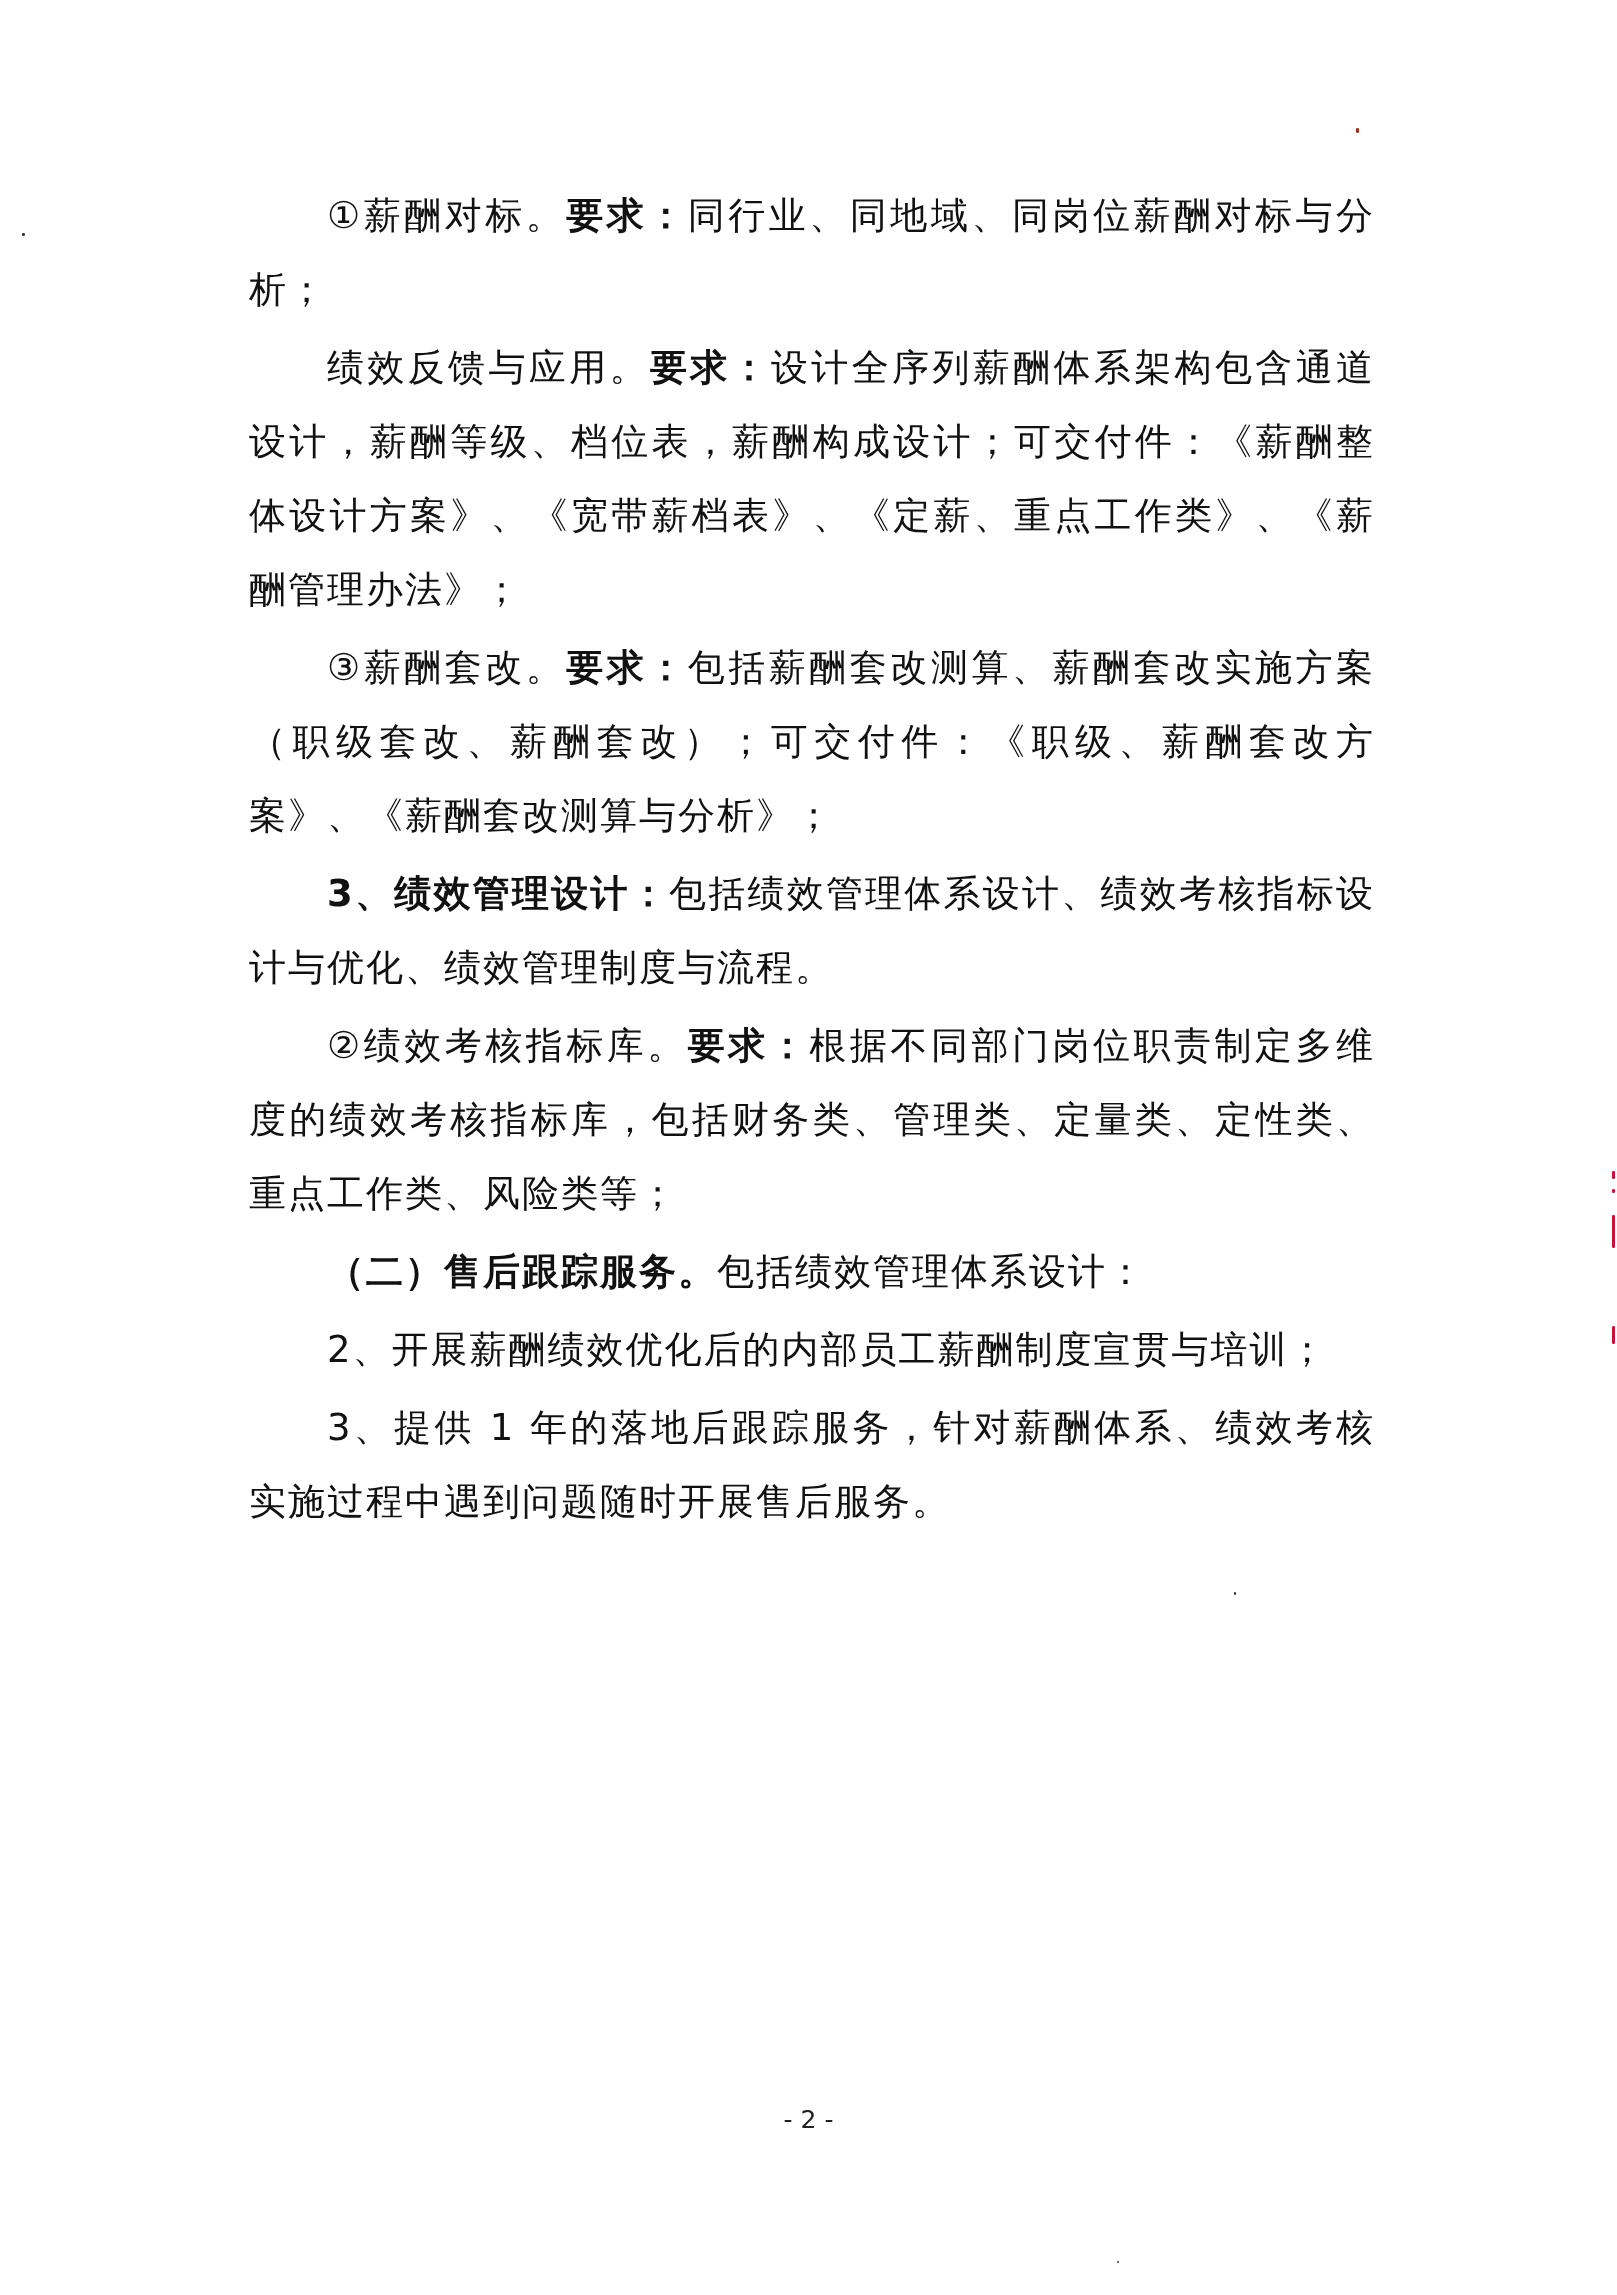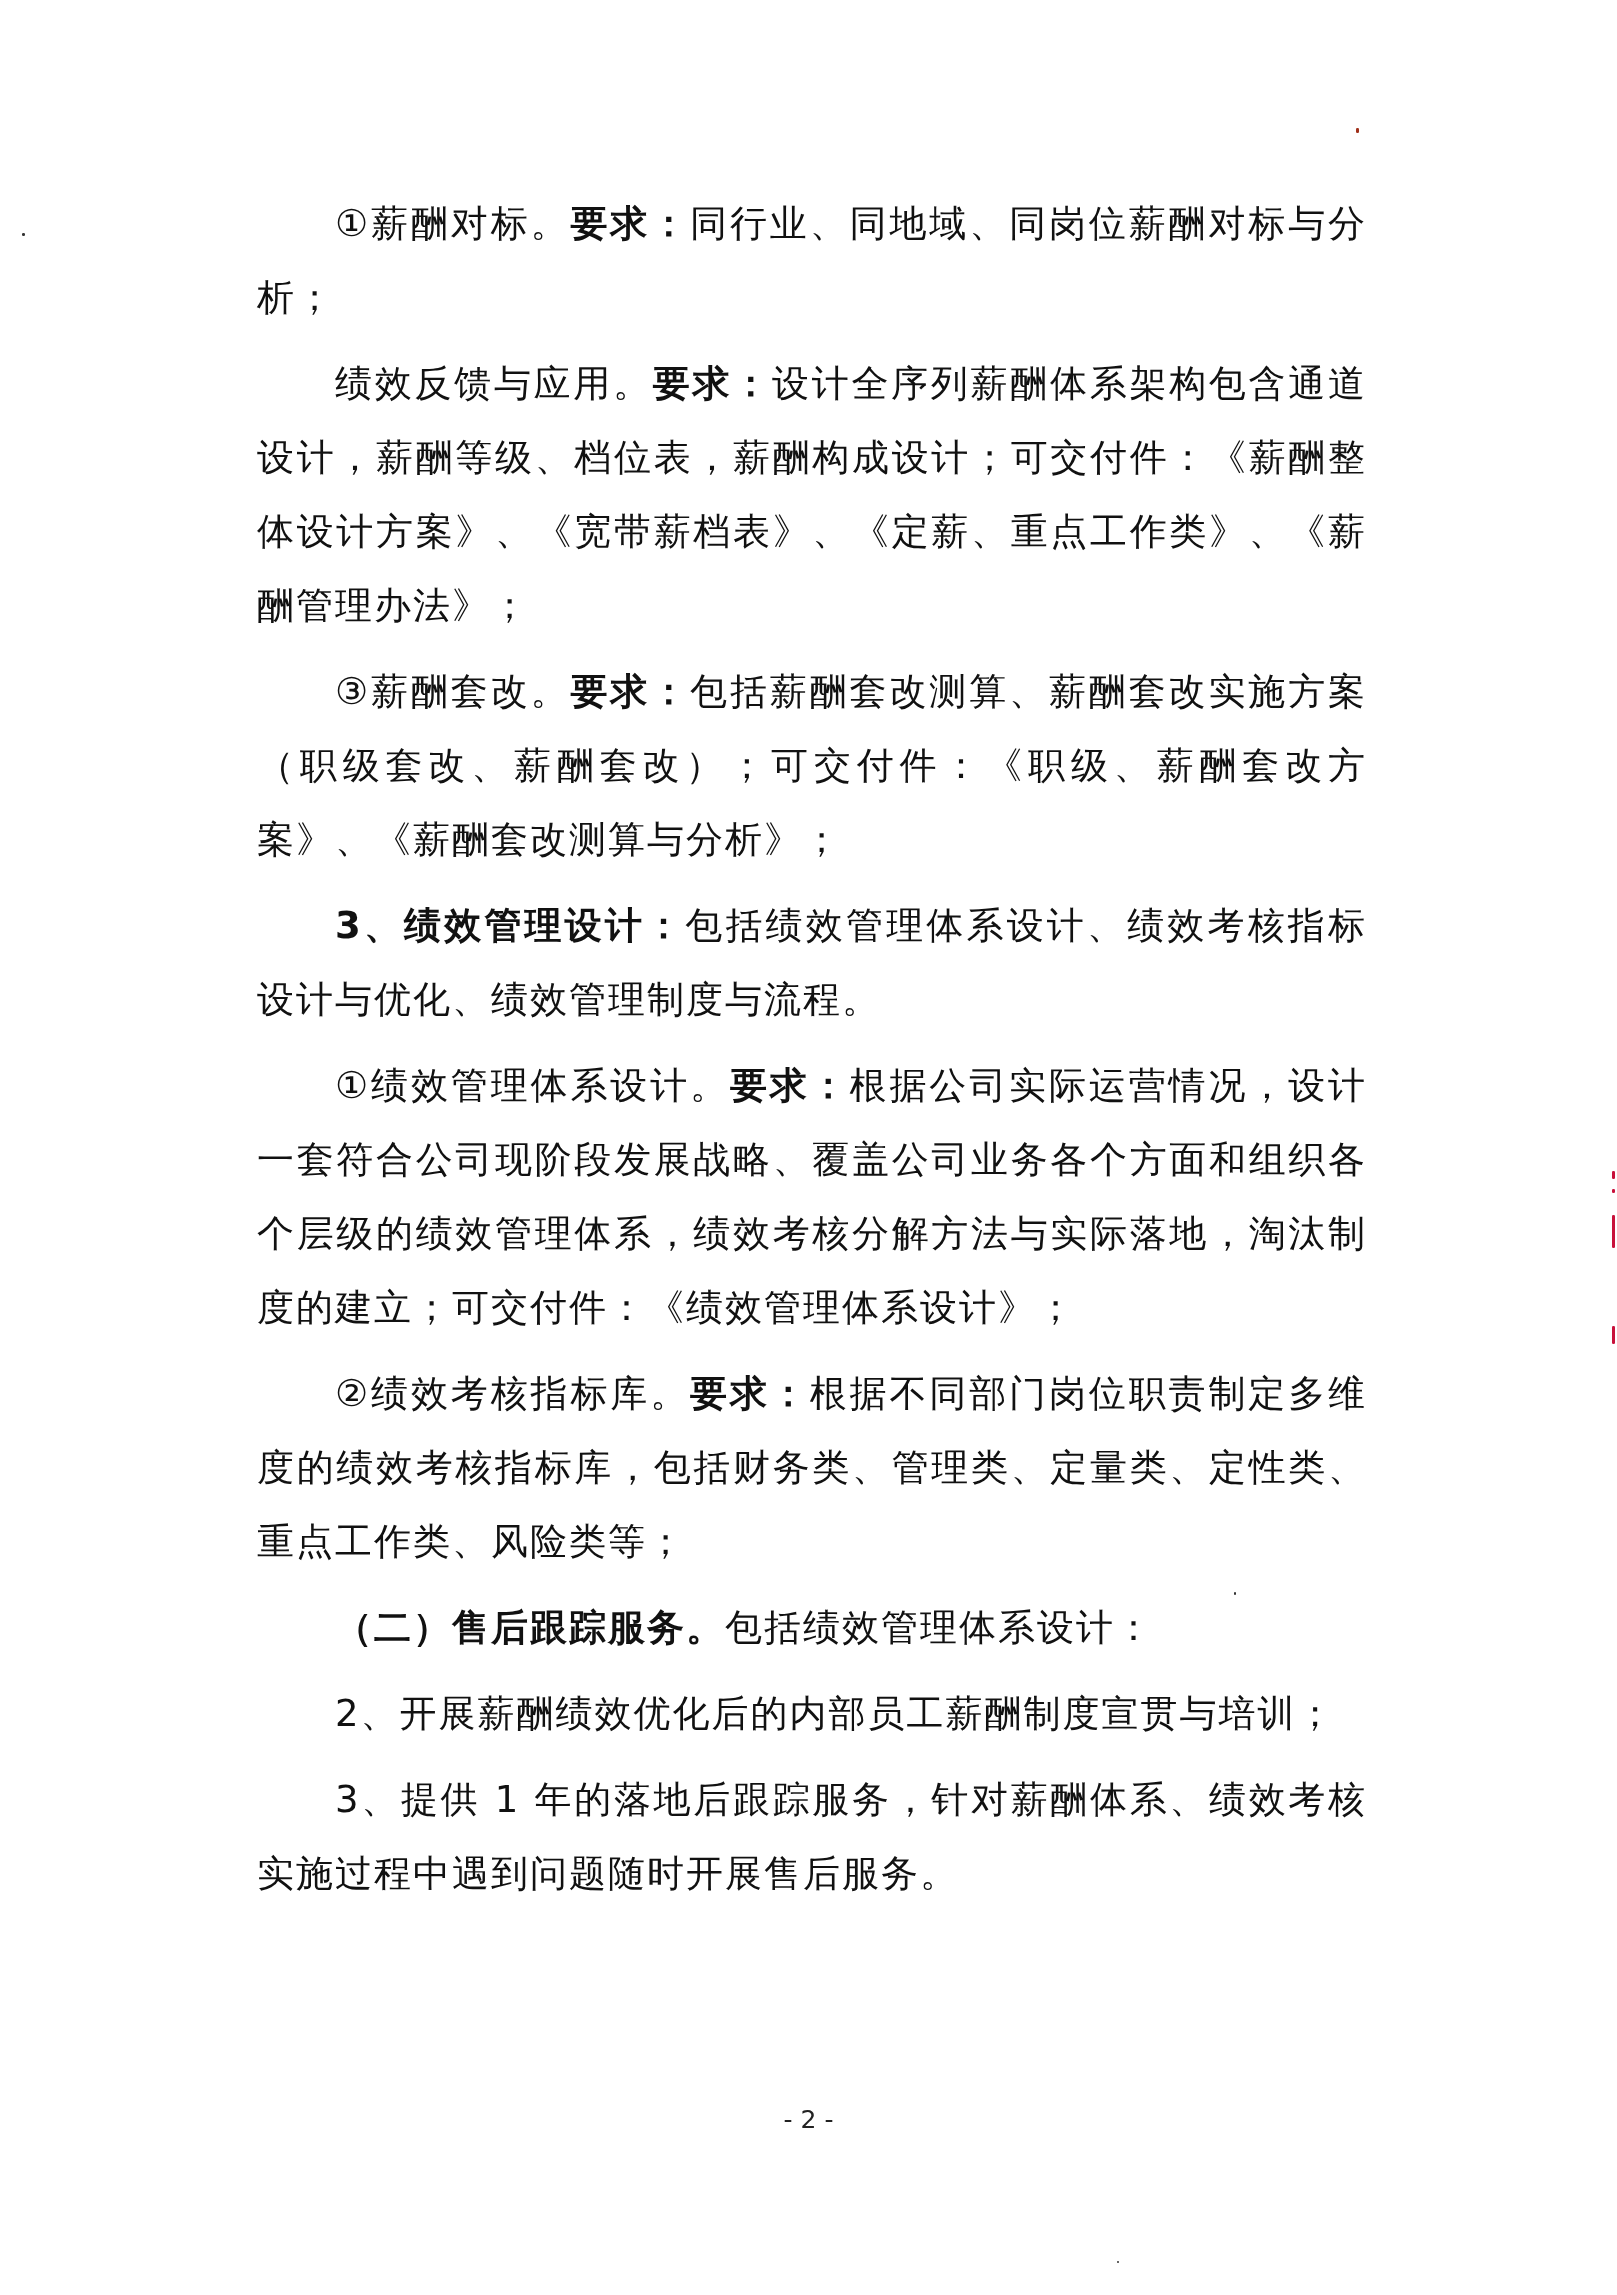--- a/index.html
+++ b/index.html
@@ -27,21 +27,21 @@
     left: 245px;
     top: 175px;
     width: 1134px;
     font-size: 37px;
     line-height: 74px;
     letter-spacing: 2px;
     text-align: justify;
     text-justify: inter-character;
   }
   .para {
-    margin: 12px;
+    margin: 4px;
     text-indent: 78px;
   }
   .bold { font-weight: bold; }
   .page-number {
     position: absolute;
     left: 0;
     width: 1617px;
     top: 2105px;
     text-align: center;
     font-family: "DejaVu Sans", sans-serif;
@@ -65,21 +65,20 @@
   <div class="body-text">
 
     <p class="para"><span>①薪酬对标。</span><span class="bold">要求：</span><span>同行业、同地域、同岗位薪酬对标与分析；</span></p>
 
     <p class="para"><span>绩效反馈与应用。</span><span class="bold">要求：</span><span>设计全序列薪酬体系架构包含通道设计，薪酬等级、档位表，薪酬构成设计；可交付件：《薪酬整体设计方案》、《宽带薪档表》、《定薪、重点工作类》、《薪酬管理办法》；</span></p>
 
     <p class="para"><span>③薪酬套改。</span><span class="bold">要求：</span><span>包括薪酬套改测算、薪酬套改实施方案（职级套改、薪酬套改）；可交付件：《职级、薪酬套改方案》、《薪酬套改测算与分析》；</span></p>
 
     <p class="para"><span class="bold">3、绩效管理设计：</span><span>包括绩效管理体系设计、绩效考核指标设计与优化、绩效管理制度与流程。</span></p>
 
-    <p class="para"><span>①绩效管理体系设计。</span><span class="bold">要求：</span><span>根据公司实际运营情况，设计一套符合公司现阶段发展战略、覆盖公司业务各个方面和组织各个层级的绩效管理体系，绩效考核分解方法与实际落地，淘汰制度的建立；可交付件：《绩效管理体系设计》；</span></p>
 
     <p class="para"><span>②绩效考核指标库。</span><span class="bold">要求：</span><span>根据不同部门岗位职责制定多维度的绩效考核指标库，包括财务类、管理类、定量类、定性类、重点工作类、风险类等；</span></p>
 
 
     <p class="para"><span class="bold">（二）售后跟踪服务。</span><span>包括绩效管理体系设计：</span></p>
 
 
     <p class="para"><span>2、开展薪酬绩效优化后的内部员工薪酬制度宣贯与培训；</span></p>
 
     <p class="para"><span>3、提供 1 年的落地后跟踪服务，针对薪酬体系、绩效考核实施过程中遇到问题随时开展售后服务。</span></p>

